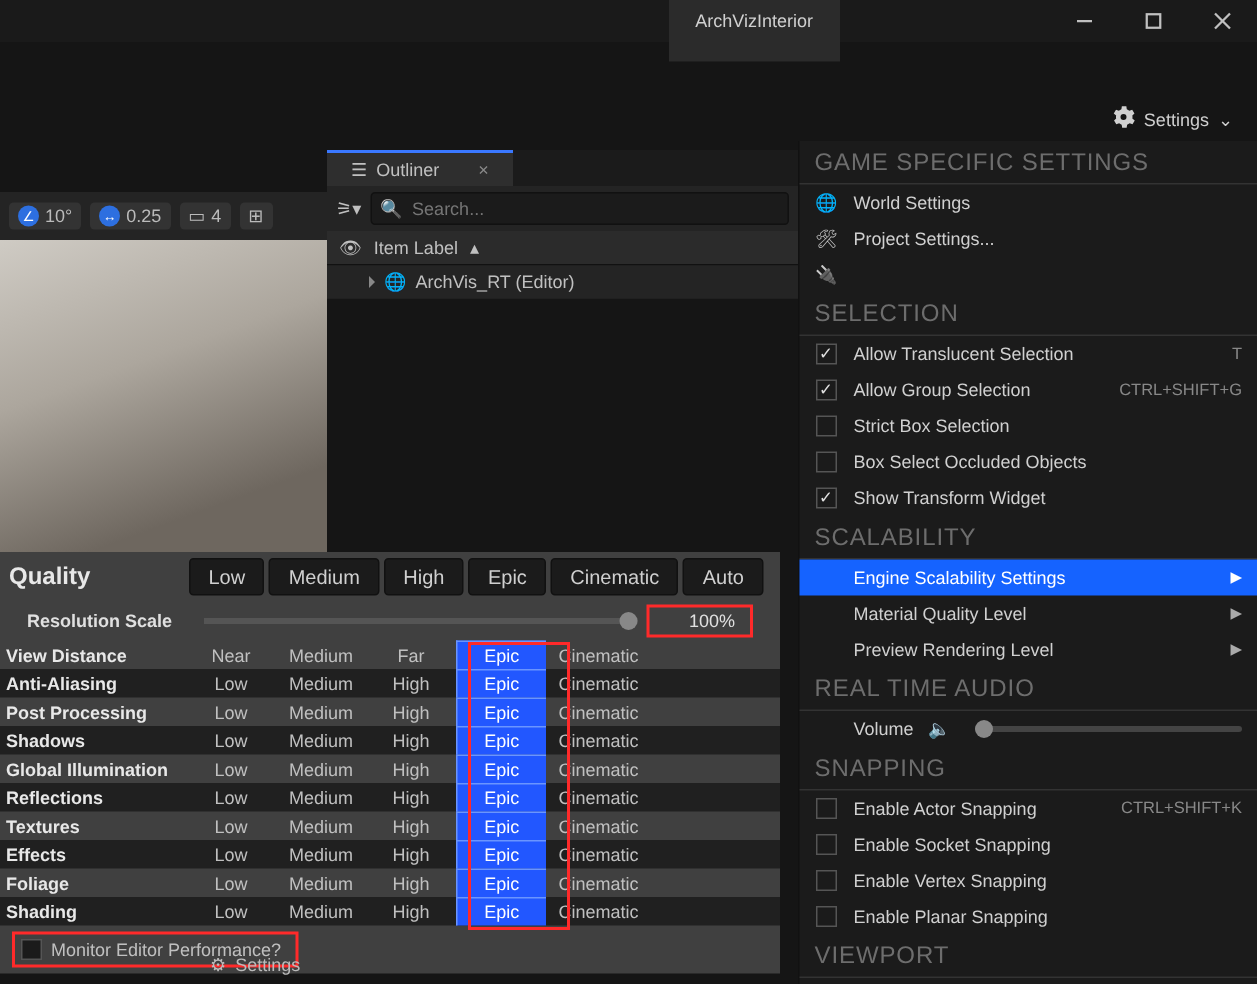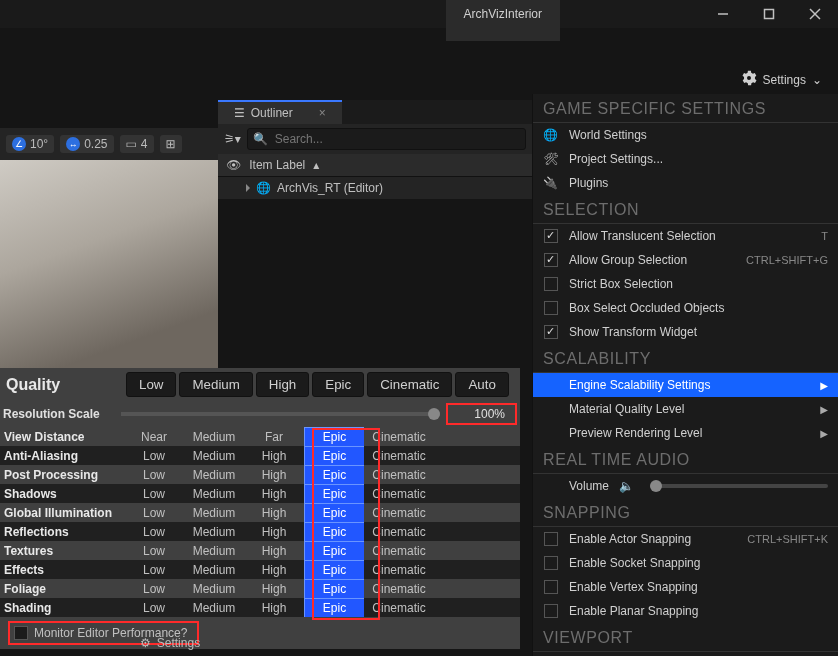--- a/index.html
+++ b/index.html
@@ -31,21 +31,21 @@
 .viewport { position:absolute; top:128px; left:0; width:218px; height:240px; background:linear-gradient(160deg,#cfcbc4 0%,#aca69d 40%,#6e675f 80%); }
 .vp-toolbar { position:absolute; top:128px; left:0; width:218px; height:32px; background:#242424; display:flex; align-items:center; gap:6px; padding:0 6px; }
 .vp-chip { background:#333; border-radius:3px; padding:2px 6px; display:flex; align-items:center; gap:4px; color:#bbb; }
 .vp-chip .dot { width:14px; height:14px; border-radius:50%; background:#2d6fe0; display:flex; align-items:center; justify-content:center; font-size:9px; color:#fff; }
 
 
 .quality { position:absolute; top:368px; left:0; width:520px; background:#404040; }
 .quality-hdr { display:flex; align-items:center; padding:4px 6px; }
 .quality-hdr h3 { font-size:16px; font-weight:bold; color:#e8e8e8; flex:0 0 120px; }
 .qbtn { background:#1b1b1b; border:1px solid #111; color:#d0d0d0; padding:4px 12px; margin-right:3px; border-radius:3px; }
-.res-row { display:flex; align-items:center; padding:2px 3px; }
+.res-row { display:flex; align-items:center; padding:2px 18px; }
 .res-row .label { width:112px; font-weight:bold; color:#e0e0e0; }
 .res-track { flex:1; height:4px; background:#555; position:relative; margin:0 6px; }
 .res-knob { position:absolute; right:0; top:-4px; width:12px; height:12px; border-radius:50%; background:#888; }
 .res-val-box { border:2.5px solid #ff2a2a; padding:2px 10px 2px 26px; color:#e0e0e0; }
 
 .qtable { width:100%; }
 .qrow { display:flex; align-items:stretch; height:19px; }
 .qrow:nth-child(even){ background:#202020; }
 .qlabel { width:124px; padding-left:4px; color:#e8e8e8; font-weight:bold; display:flex; align-items:center; }
 .qcell { width:60px; text-align:left; color:#c0c0c0; display:flex; align-items:center; justify-content:center; }
@@ -273,21 +273,20 @@
   <div class="fly-row">
       <span class="icon">🌐</span>
       <span class="txt">World Settings</span>
     </div>
   <div class="fly-row">
       <span class="icon">🛠</span>
       <span class="txt">Project Settings...</span>
     </div>
   <div class="fly-row">
       <span class="icon">🔌</span>
-      <span class="txt">Plugins</span>
     </div>
 
   <div class="fly-label">SELECTION</div>
   <div class="fly-row checkable">
       <span class="icon">
         <span class="cb chk"></span>
       </span>
       <span class="txt">Allow Translucent Selection</span>
       <span class="hot">T</span>
     </div>

